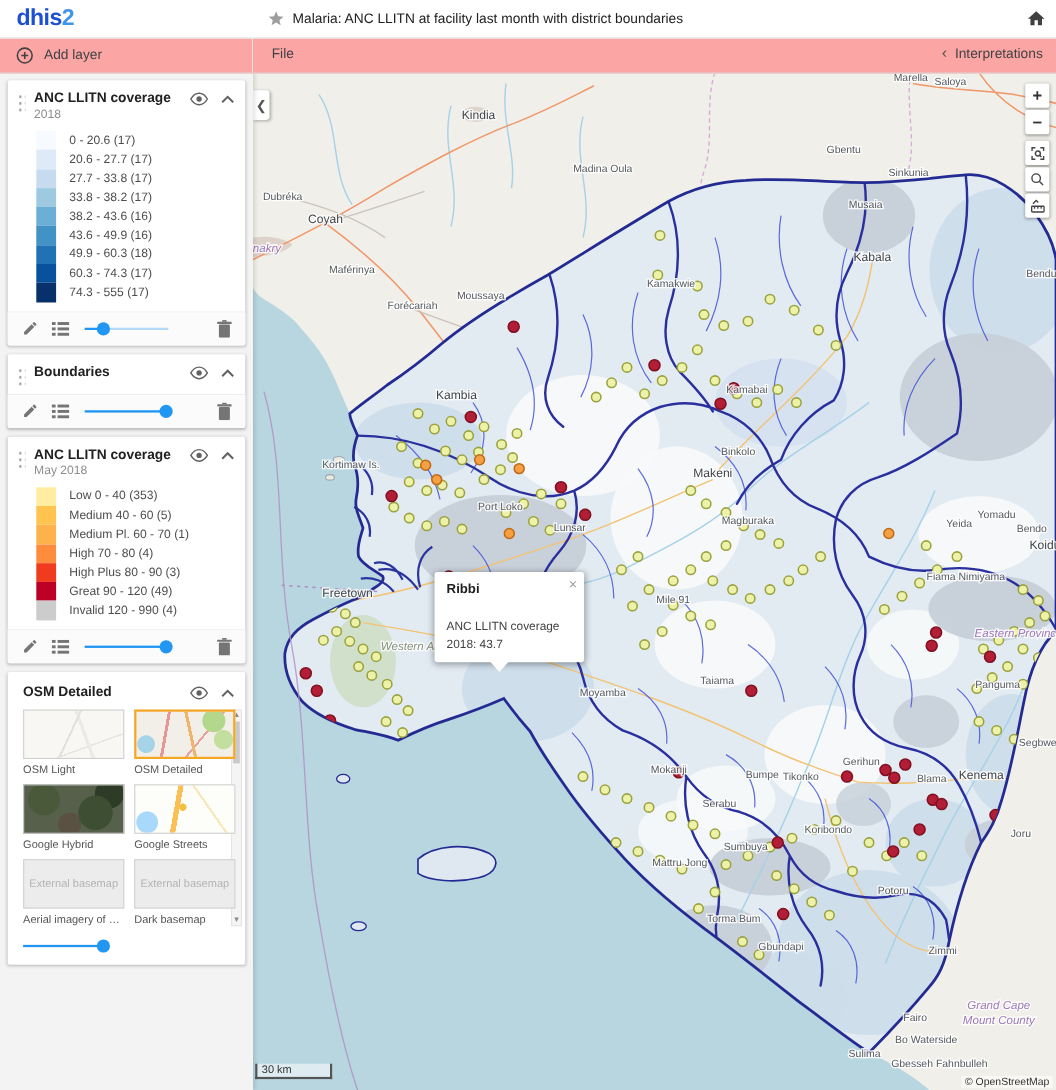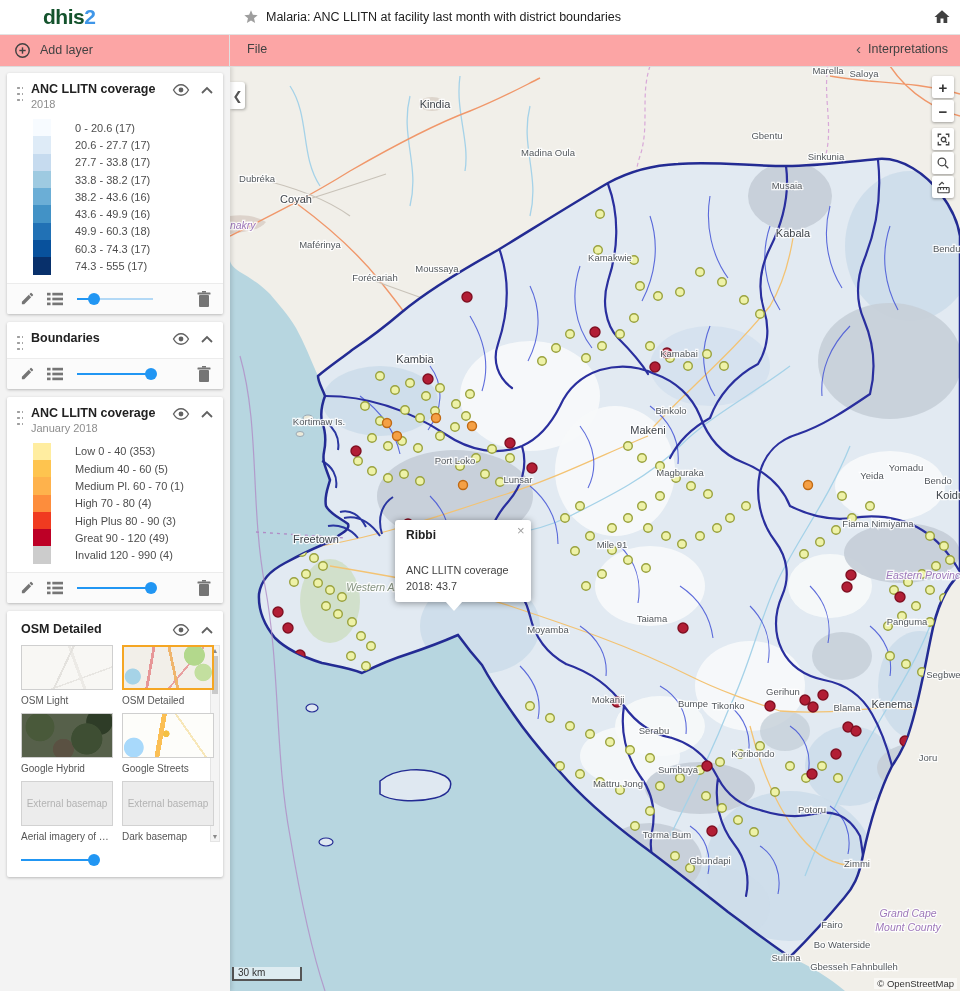--- a/index.html
+++ b/index.html
@@ -2,21 +2,21 @@
 <html><head>
 <meta charset="utf-8">
 <style>
   html,body{margin:0;padding:0;background:#e0e0e0;}
   .app{position:relative;width:960px;height:991px;background:#fff;overflow:hidden;
        font-family:"Liberation Sans",sans-serif;-webkit-font-smoothing:antialiased;}
   
   .header{position:absolute;left:0;top:0;width:960px;height:34px;background:#fff;
           border-bottom:1px solid #e2e2e2;z-index:30;}
   .logo{position:absolute;left:15px;top:5px;font-size:21px;font-weight:bold;letter-spacing:-.5px;}
-  .logo .lg1{color:#14532d;margin-left:28px;} .logo .lg2{color:#3f96e8;}
+  .logo .lg1{color:#1d4ed8;} .logo .lg2{color:#3f96e8;}
   .hdr-star{position:absolute;left:243px;top:9px;width:16px;height:16px;color:#9e9e9e;}
   .hdr-title{position:absolute;left:266px;top:10px;font-size:12.5px;color:#212121;white-space:nowrap;}
   .hdr-home{position:absolute;right:9px;top:8px;width:18px;height:18px;color:#404040;cursor:pointer;}
   
   .toolbar{position:absolute;left:0;top:34px;width:960px;height:32px;background:#fca5a5;z-index:29;
            border-bottom:1px solid #dcdcdc;}
   .tb-left{position:absolute;left:0;top:0;width:230px;height:32px;display:flex;align-items:center;
            padding-left:14px;box-sizing:border-box;border-right:1px solid #e0e0e0;cursor:pointer;}
   .tb-left svg{color:#424242;}
   .tb-addlabel{margin-left:9px;font-size:12.5px;color:#424242;}
@@ -34,21 +34,21 @@
      background:radial-gradient(circle,#9e9e9e 1.1px,transparent 1.3px);
      background-size:5px 6px;background-position:0 0;}
   .card-titles{flex:1;min-width:0;}
   .card-title{font-size:12.5px;font-weight:bold;color:#212121;white-space:nowrap;}
   .card-sub{font-size:11px;color:#8d8d8d;margin-top:2px;}
   .head-ic{display:flex;align-items:center;gap:11px;margin-top:1px;color:#616161;}
   .head-ic svg{cursor:pointer;}
   .legend{padding:4px 0 8px 26px;}
   .legend-row{display:flex;align-items:center;height:17.3px;}
   .legend-swatch{width:18px;height:17.3px;flex:none;}
-  .legend-label{font-size:11px;color:#4d4d4d;margin-left:24px;white-space:nowrap;}
+  .legend-label{font-size:11px;color:#4d4d4d;margin-left:12px;white-space:nowrap;}
   .card-foot{display:flex;align-items:center;height:30px;padding:0 12px 0 13px;
              border-top:1px solid #ececec;background:#fbfbfb;border-radius:0 0 2px 2px;}
   .foot-ic{color:#757575;cursor:pointer;display:flex;}
   .foot-ic + .foot-ic{margin-left:12px;}
   .slider{position:relative;width:76px;height:14px;margin-left:14px;cursor:pointer;}
   .slider-track{position:absolute;left:0;top:6px;width:100%;height:2px;background:#b3d9f6;}
   .slider-fill{position:absolute;left:0;top:6px;height:2px;background:#2196f3;}
   .slider-thumb{position:absolute;top:1px;width:12px;height:12px;border-radius:50%;background:#2196f3;
                 transform:translateX(-50%);}
   .foot-trash{margin-left:auto;}
@@ -290,21 +290,21 @@
             </svg>
           </span>
       </div>
     </div>
 
     <div class="card">
       <div class="card-head">
         <div class="drag-dots"></div>
         <div class="card-titles">
           <div class="card-title">ANC LLITN coverage</div>
-          <div class="card-sub">January 2018</div>
+          <div class="card-sub">May 2018</div>
         </div>
         <div class="head-ic">
           <svg width="18" height="14" viewBox="0 0 24 16">
               <path d="M12 1C6 1 2 8 2 8s4 7 10 7 10-7 10-7-4-7-10-7z" fill="none" stroke="#616161" stroke-width="1.8"></path>
               <circle cx="12" cy="8" r="3.2" fill="#616161"></circle>
             </svg>
           <svg width="12" height="8" viewBox="0 0 12 8">
               <path d="M1 7 6 2l5 5" fill="none" stroke="#616161" stroke-width="1.8"></path>
             </svg>
         </div>

